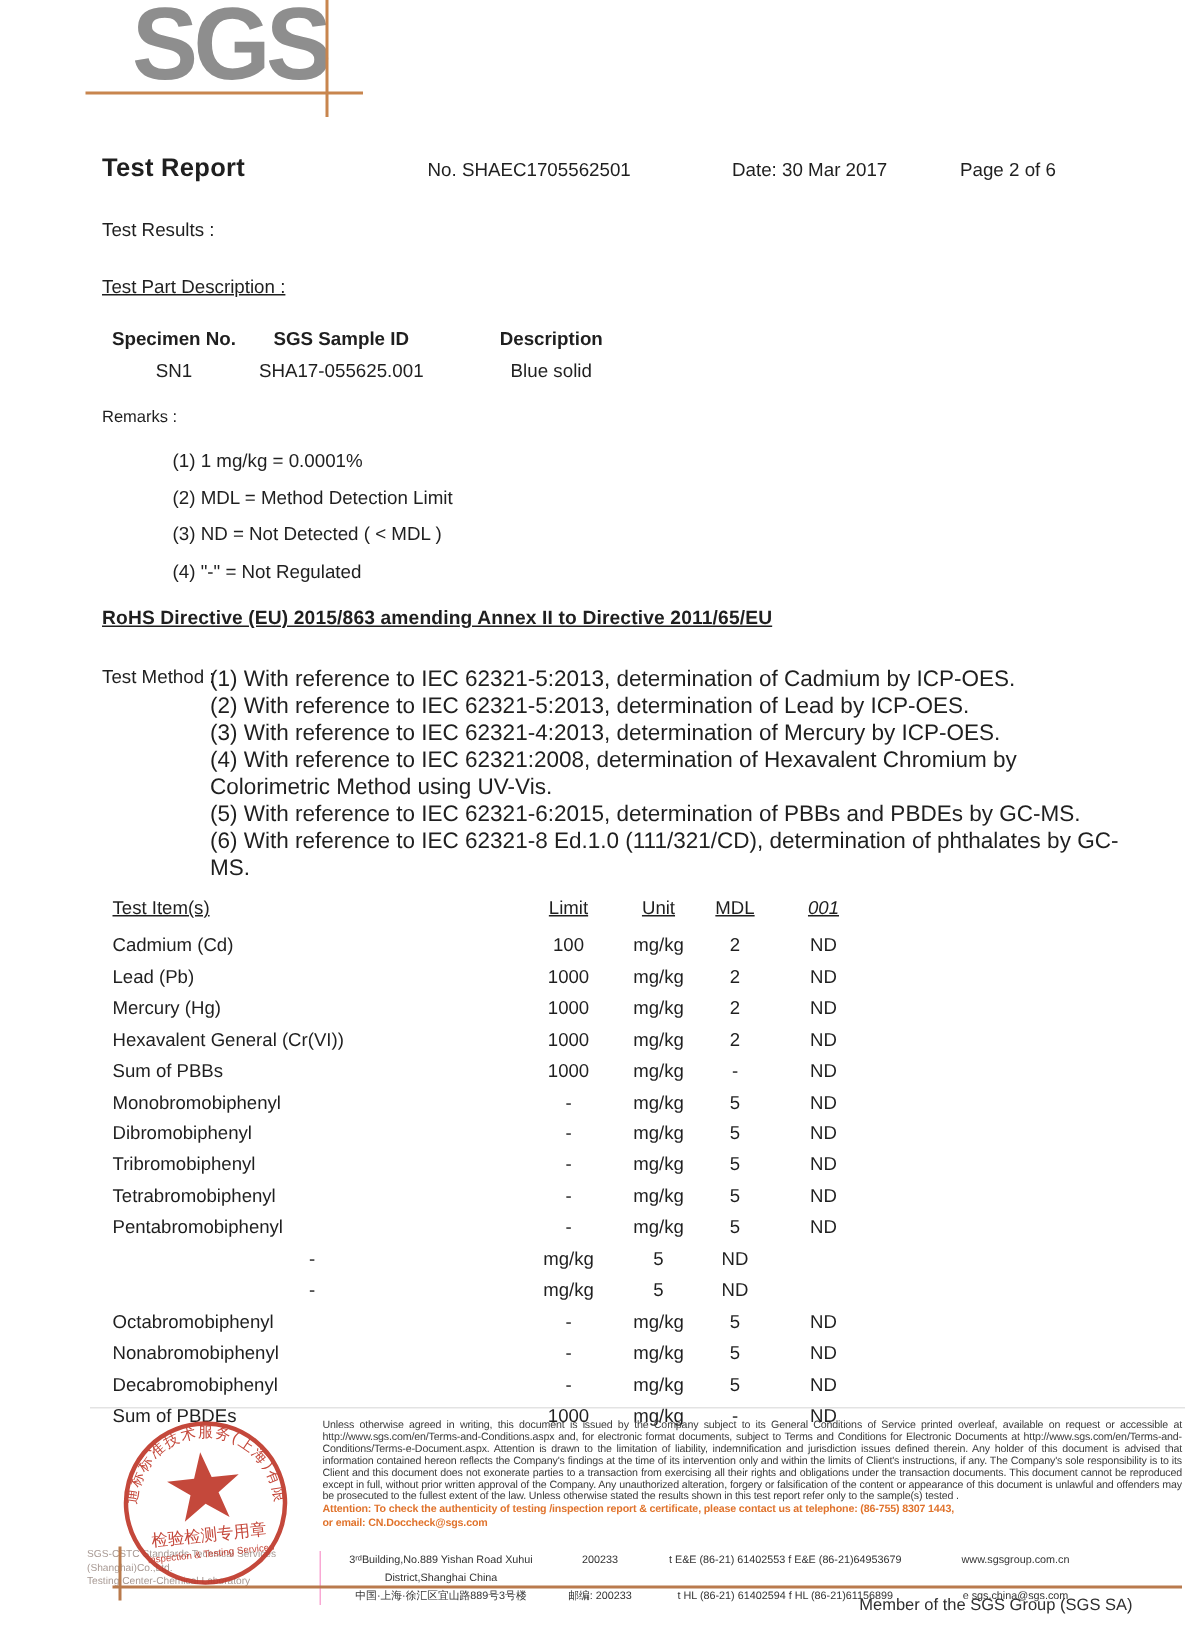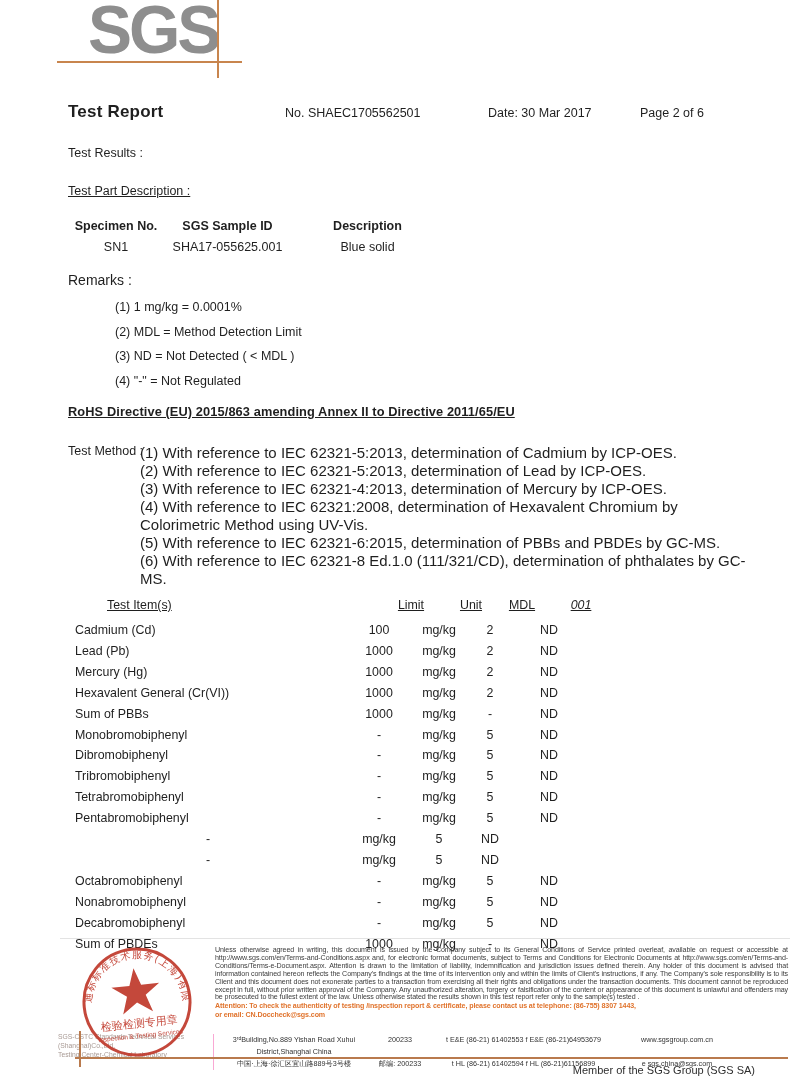--- a/index.html
+++ b/index.html
@@ -28,36 +28,36 @@
 
   
   .spec-table{left:72px;top:216px;font-size:12.5px;}
   .spec-row{display:grid;grid-template-columns:88px 135px 130px;line-height:21px;}
   .spec-row .c1{text-align:center;}
   .spec-row .c2{text-align:center;}
   .spec-row .c3{padding-left:15px;text-align:center;}
   .spec-head{font-weight:bold;}
 
   
-  .remarks-label{left:68px;top:272px;font-size:14px;}
+  .remarks-label{left:68px;top:272px;font-size:11px;}
   .remarks-list{left:115px;top:295px;font-size:12.5px;line-height:24.6px;}
 
   
   .rohs{left:68px;top:404px;font-size:12.8px;font-weight:bold;text-decoration:underline;letter-spacing:.1px;}
 
   
   .tm-label{left:68px;top:444px;font-size:12.5px;}
   .tm-items{left:140px;top:444px;width:618px;font-size:15px;line-height:18px;}
 
   
   .rt{left:68px;top:594px;font-size:12.4px;}
   .rt-row{display:grid;grid-template-columns:280px 62px 58px 44px 74px;line-height:20.9px;}
   .rt-row .item{padding-left:7px;text-align:left;}
   .rt-row .num{text-align:center;}
-  .rt-head{line-height:22px;margin-bottom:4px;margin-left:32px;}
+  .rt-head{line-height:22px;margin-bottom:4px;}
   .rt-head span{text-decoration:underline;}
   .rt-head .sample{font-style:italic;}
 
   
   .faint-line{left:60px;top:938px;width:730px;height:1px;background:#e3e3e3;}
   .stamp-wrap{left:62px;top:942px;width:150px;height:120px;z-index:3;transform:rotate(-6deg);opacity:.92;}
   .stamp-sub{left:58px;top:1032px;width:160px;font-size:6.8px;color:#a89a94;line-height:9px;z-index:1;}
   .disclaimer{
     left:215px;top:947px;width:573px;font-size:7.1px;line-height:7.9px;
     text-align:justify;color:#3c3c3c;letter-spacing:-0.1px;z-index:2;

